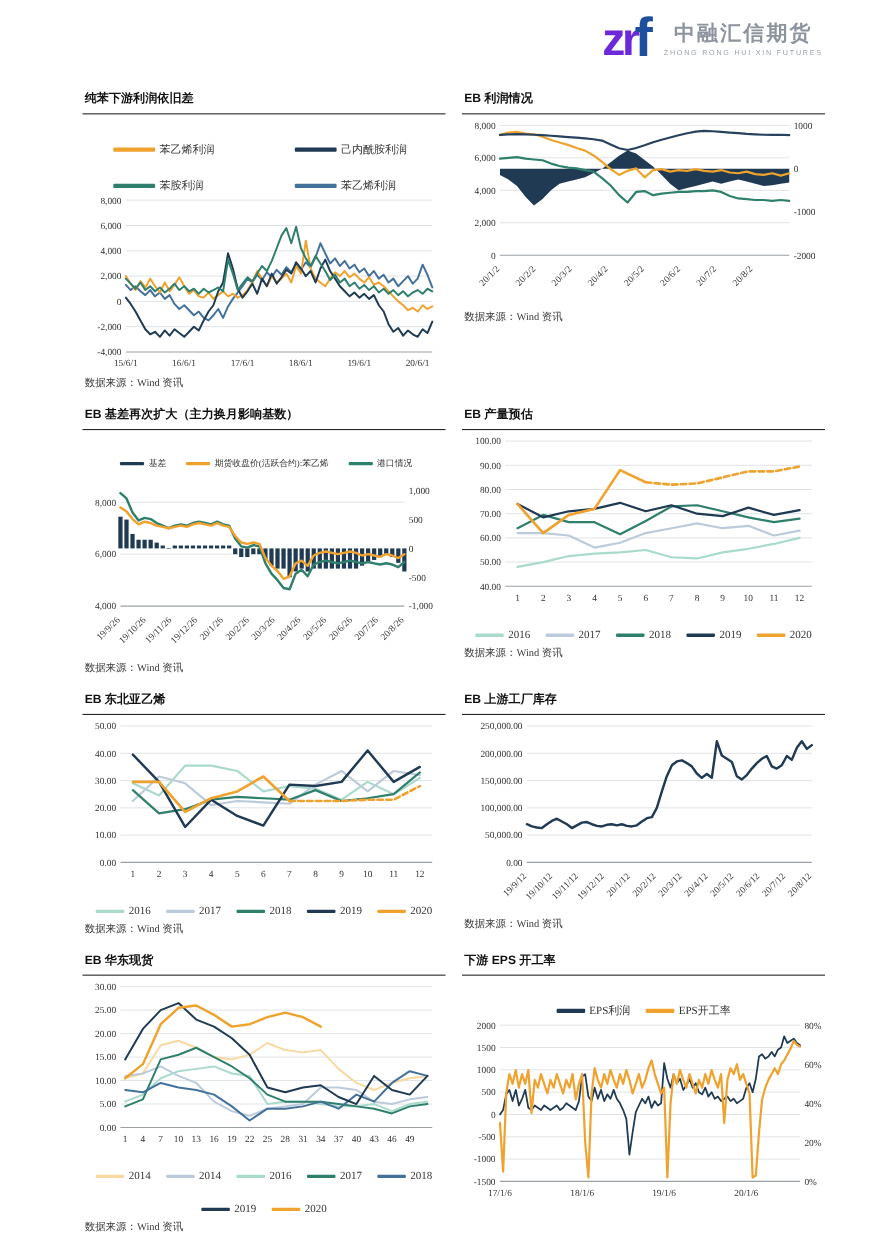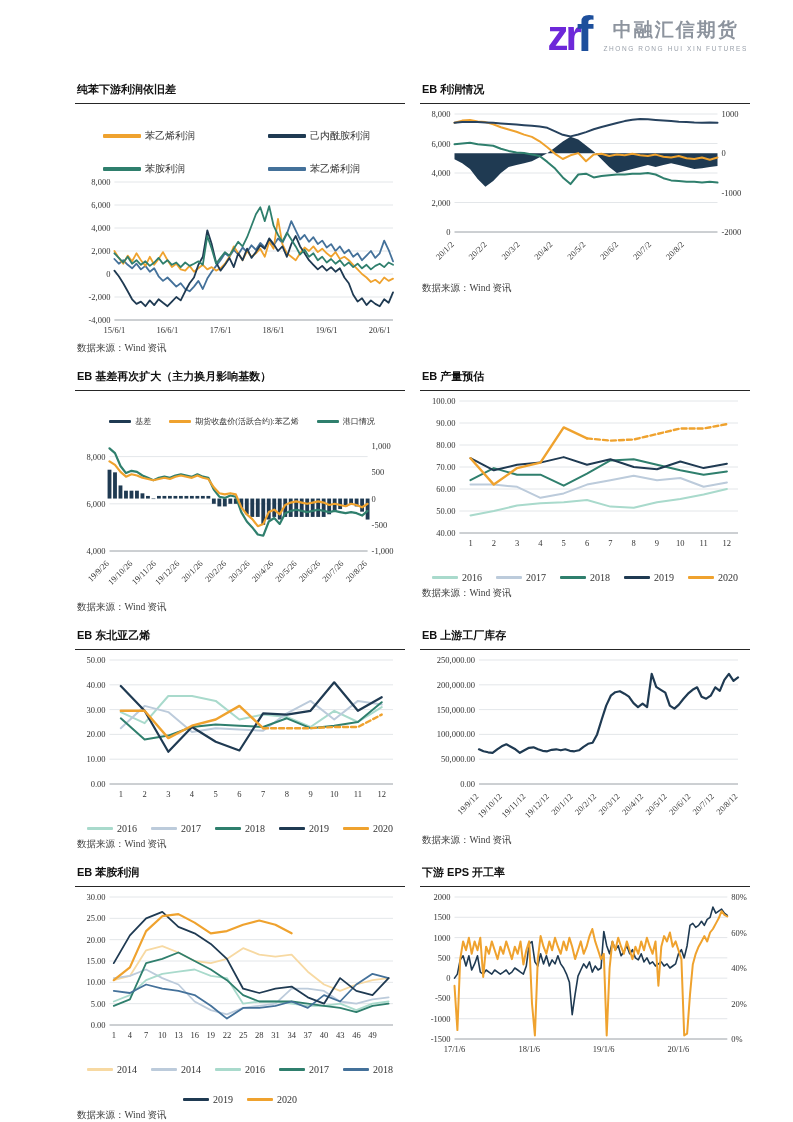--- a/index.html
+++ b/index.html
@@ -378,21 +378,21 @@
           <text x="270.90909090909093" y="141" class="tk" text-anchor="end" transform="rotate(-45 270.90909090909093 141)">20/6/12</text>
           <text x="294.45454545454544" y="141" class="tk" text-anchor="end" transform="rotate(-45 294.45454545454544 141)">20/7/12</text>
           <text x="318" y="141" class="tk" text-anchor="end" transform="rotate(-45 318 141)">20/8/12</text>
           <polyline points="59.0,93.3 63.5,95.3 68.1,96.3 72.6,96.8 77.2,93.3 81.7,90.3 86.3,88.3 90.8,90.8 95.4,93.3 99.9,96.8 104.4,94.3 109.0,91.8 113.5,91.3 118.1,93.3 122.6,94.8 127.2,95.3 131.7,93.8 136.2,93.3 140.8,94.3 145.3,93.3 149.9,94.8 154.4,95.3 159.0,94.3 163.5,90.8 168.1,87.8 172.6,86.8 177.1,78.4 181.7,63.5 186.2,49.6 190.8,39.7 195.3,36.2 199.9,35.2 204.4,37.7 208.9,40.7 213.5,47.2 218.0,51.1 222.6,47.6 227.1,51.1 231.7,17.9 236.2,30.8 240.8,33.8 245.3,36.7 249.8,49.6 254.4,52.6 258.9,48.6 263.5,42.7 268.0,37.7 272.6,33.8 277.1,31.3 281.6,40.7 286.2,42.7 290.7,39.7 295.3,31.3 299.8,34.8 304.4,23.8 308.9,17.9 313.5,24.8 318.0,21.4" fill="none" stroke="#1F3A52" stroke-width="2.2" stroke-linejoin="round" stroke-linecap="round" stroke-dasharray="none"></polyline>
         </svg>
       </div>
     <div class="source">数据来源：Wind 资讯</div>
   </div>
 
   <div class="chart-block">
-    <div class="chart-title">EB 苯胺利润</div>
+    <div class="chart-title">EB 华东现货</div>
     <div>
         <svg viewBox="0 0 330 152" width="330" height="152">
           <line x1="34.5" x2="318" y1="4" y2="4" stroke="#dcdfe3" stroke-width="0.8"></line>
           <line x1="34.5" x2="318" y1="25.333333333333332" y2="25.333333333333332" stroke="#dcdfe3" stroke-width="0.8"></line>
           <line x1="34.5" x2="318" y1="46.666666666666664" y2="46.666666666666664" stroke="#dcdfe3" stroke-width="0.8"></line>
           <line x1="34.5" x2="318" y1="68" y2="68" stroke="#dcdfe3" stroke-width="0.8"></line>
           <line x1="34.5" x2="318" y1="89.33333333333333" y2="89.33333333333333" stroke="#dcdfe3" stroke-width="0.8"></line>
           <line x1="34.5" x2="318" y1="110.66666666666667" y2="110.66666666666667" stroke="#dcdfe3" stroke-width="0.8"></line>
           <line x1="34.5" x2="318" y1="132" y2="132" stroke="#9aa0a6" stroke-width="1"></line>
           <text x="30.5" y="7" text-anchor="end" class="tk">30.00</text>
@@ -457,20 +457,30 @@
           <span class="lg-line" style="background: rgb(239, 162, 46);"></span>
           <span>2020</span>
         </div>
       </div>
     <div class="source">数据来源：Wind 资讯</div>
     <div class="footer-disclaimer">请务必阅读正文之后的免责声明</div>
   </div>
 
   <div class="chart-block">
     <div class="chart-title">下游 EPS 开工率</div>
+    <div class="legend">
+        <div class="lg-item">
+          <span class="lg-line" style="background: rgb(31, 58, 82);"></span>
+          <span>EPS利润</span>
+        </div>
+        <div class="lg-item">
+          <span class="lg-line" style="background: rgb(239, 162, 46);"></span>
+          <span>EPS开工率</span>
+        </div>
+      </div>
     <div>
         <svg viewBox="0 0 330 166" width="330" height="166">
           <line x1="34.5" x2="307.3" y1="4" y2="4" stroke="#dcdfe3" stroke-width="0.8"></line>
           <line x1="34.5" x2="307.3" y1="24.285714285714285" y2="24.285714285714285" stroke="#dcdfe3" stroke-width="0.8"></line>
           <line x1="34.5" x2="307.3" y1="44.57142857142857" y2="44.57142857142857" stroke="#dcdfe3" stroke-width="0.8"></line>
           <line x1="34.5" x2="307.3" y1="64.85714285714286" y2="64.85714285714286" stroke="#dcdfe3" stroke-width="0.8"></line>
           <line x1="34.5" x2="307.3" y1="85.14285714285714" y2="85.14285714285714" stroke="#dcdfe3" stroke-width="0.8"></line>
           <line x1="34.5" x2="307.3" y1="105.42857142857143" y2="105.42857142857143" stroke="#dcdfe3" stroke-width="0.8"></line>
           <line x1="34.5" x2="307.3" y1="125.71428571428571" y2="125.71428571428571" stroke="#dcdfe3" stroke-width="0.8"></line>
           <line x1="34.5" x2="307.3" y1="146" y2="146" stroke="#9aa0a6" stroke-width="1"></line>

